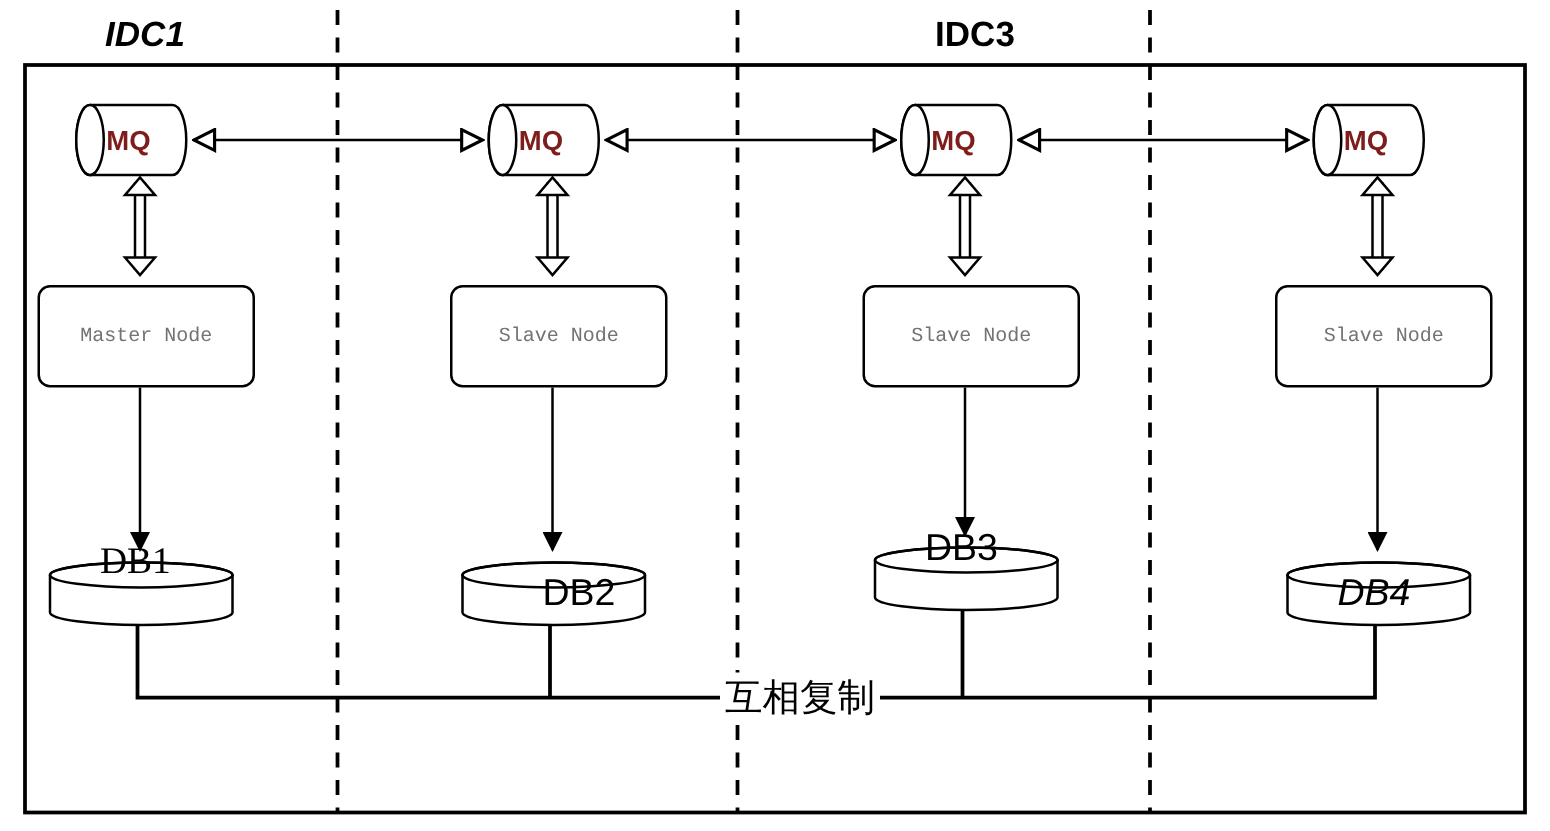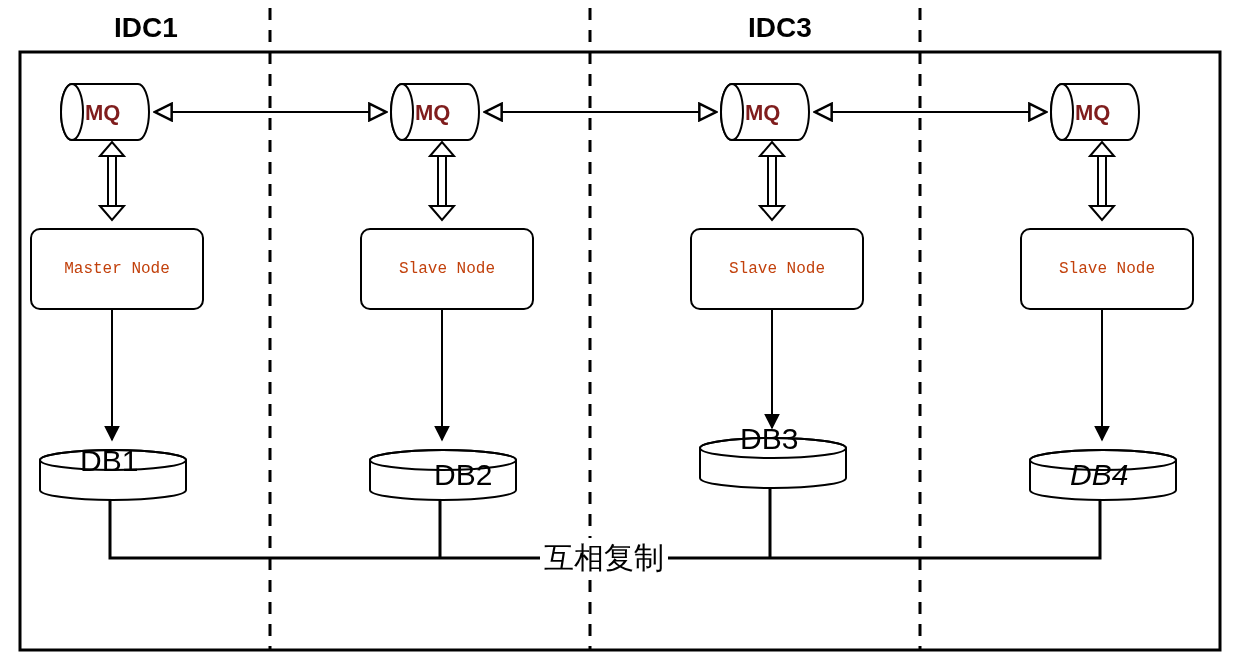--- a/index.html
+++ b/index.html
@@ -39,34 +39,35 @@
     width: 170px;
     height: 78px;
     border: 2px solid #000;
     border-radius: 10px;
     background: #fff;
     display: flex;
     align-items: center;
     justify-content: center;
     font-family: "Courier New", monospace;
     font-size: 16px;
-    color: #c2410c;
+    color: #737373;
   }
 
   .db-label {
     position: absolute;
     font-size: 30px;
     font-weight: normal;
     color: #000;
   }
 
   .replication-label {
     position: absolute;
     font-size: 30px;
     color: #000;
+    margin-left: 36px;
   }
 </style>
 </head>
 <body>
 
 <div class="stage">
 
   <svg width="1240" height="665">
     <defs>
 
@@ -136,41 +137,41 @@
     <use href="#db-cyl" x="38" y="450"></use>
     <use href="#db-cyl" x="368" y="450"></use>
     <use href="#db-cyl" x="698" y="438"></use>
     <use href="#db-cyl" x="1028" y="450"></use>
 
     <path d="M 110 500 L 110 558 L 1100 558 L 1100 500
              M 440 500 L 440 558
              M 770 488 L 770 558" fill="none" stroke="#000" stroke-width="3"></path>
   </svg>
 
-  <div class="idc-title" style="left:86px;">IDC1</div>
+  <div class="idc-title" style="left:56px;font-style:italic;">IDC1</div>
   <div class="idc-title" style="left:720px;text-align:center;">IDC3</div>
 
   <div class="mq-label" style="left:85px;  top:100px;">MQ</div>
   <div class="mq-label" style="left:415px; top:100px;">MQ</div>
   <div class="mq-label" style="left:745px; top:100px;">MQ</div>
   <div class="mq-label" style="left:1075px;top:100px;">MQ</div>
 
   <div class="node-box" style="left:30px;  top:228px;">
     <span>Master Node</span>
   </div>
   <div class="node-box" style="left:360px; top:228px;">
     <span>Slave Node</span>
   </div>
   <div class="node-box" style="left:690px; top:228px;">
     <span>Slave Node</span>
   </div>
   <div class="node-box" style="left:1020px;top:228px;">
     <span>Slave Node</span>
   </div>
 
-  <div class="db-label" style="left:80px;  top:444px;">DB1</div>
+  <div class="db-label" style="left:80px;  top:432px;font-family:Liberation Serif, serif;">DB1</div>
   <div class="db-label" style="left:434px; top:458px;">DB2</div>
   <div class="db-label" style="left:740px; top:422px;">DB3</div>
   <div class="db-label" style="left:1070px;top:458px;font-style:italic;">DB4</div>
 
   <div class="replication-label" style="left:540px; top:538px; background:#fff; padding:0 4px;">互相复制</div>
 
 </div>
 
 </body></html>

